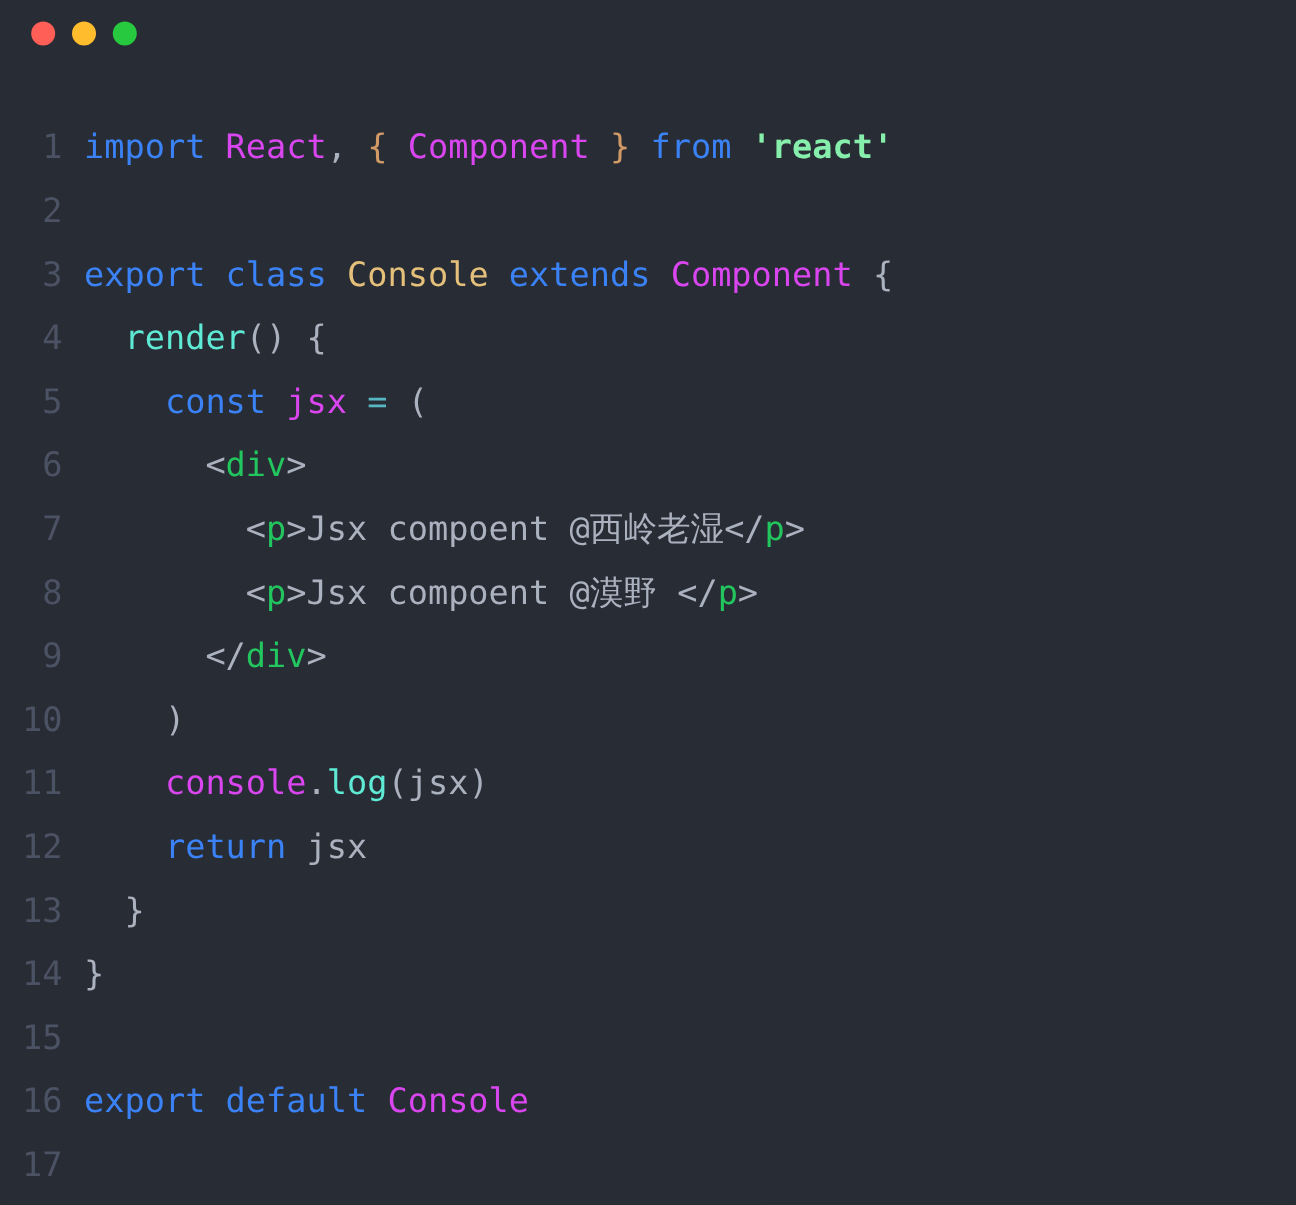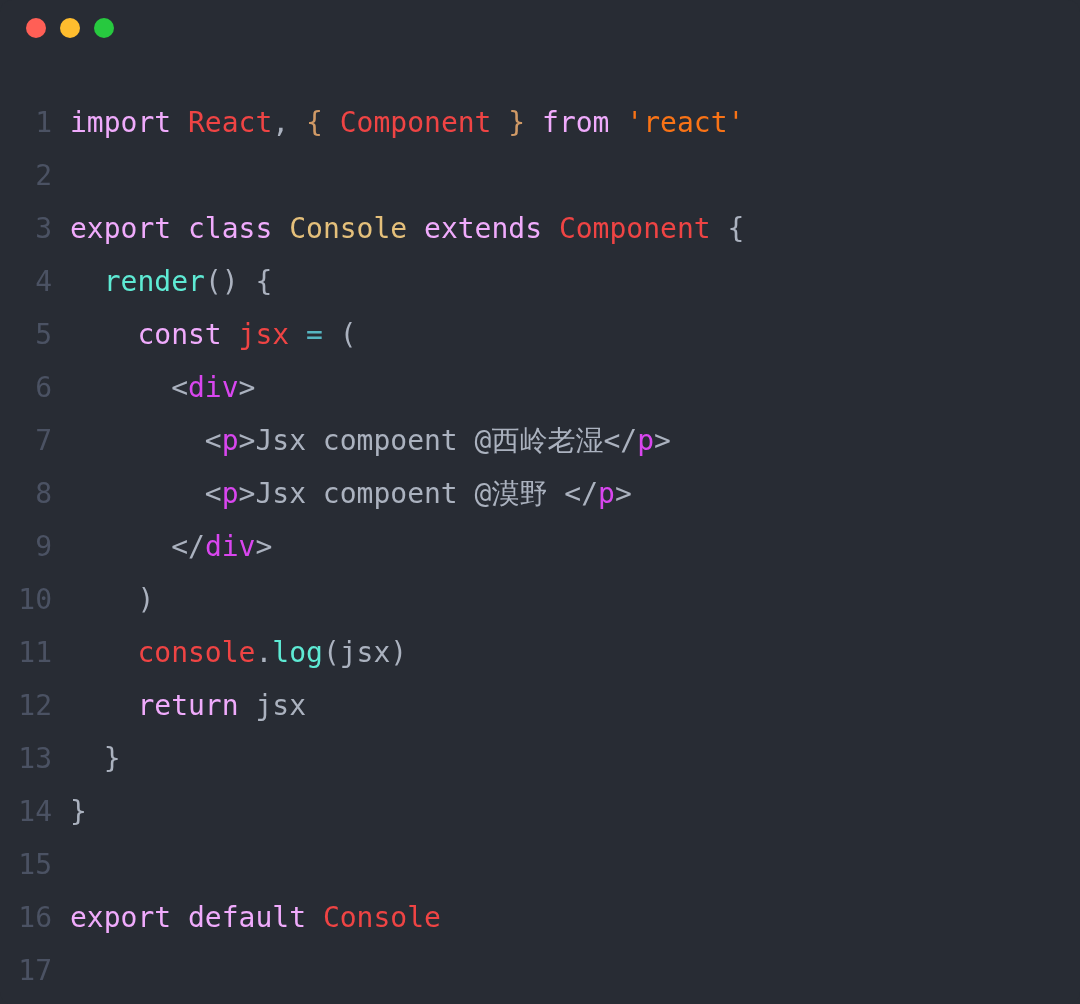--- a/index.html
+++ b/index.html
@@ -45,27 +45,27 @@
     width: 70px;
     text-align: right;
     color: #4b5263;
     padding-right: 18px;
     user-select: none;
     flex-shrink: 0;
   }
   .code { flex: 1; }
 
   
-  .kw      { color: #f0abfc; } 
-  .ident   { color: #ef4444; } 
+  .kw      { color: #3b82f6; } 
+  .ident   { color: #d946ef; } 
   .cls     { color: #e5c07b; } 
   .fn      { color: #5eead4; } 
   .plain   { color: #abb2bf; } 
-  .str     { color: #f97316; } 
-  .tag     { color: #d946ef; } 
+  .str     { color: #86efac; font-weight: bold; } 
+  .tag     { color: #22c55e; } 
   .op      { color: #56b6c2; } 
   .brackt  { color: #d19a66; } 
 </style>
 </head>
 <body>
 
 <div class="window">
   <div class="titlebar">
     <div class="dot red"></div>
     <div class="dot yellow"></div>

